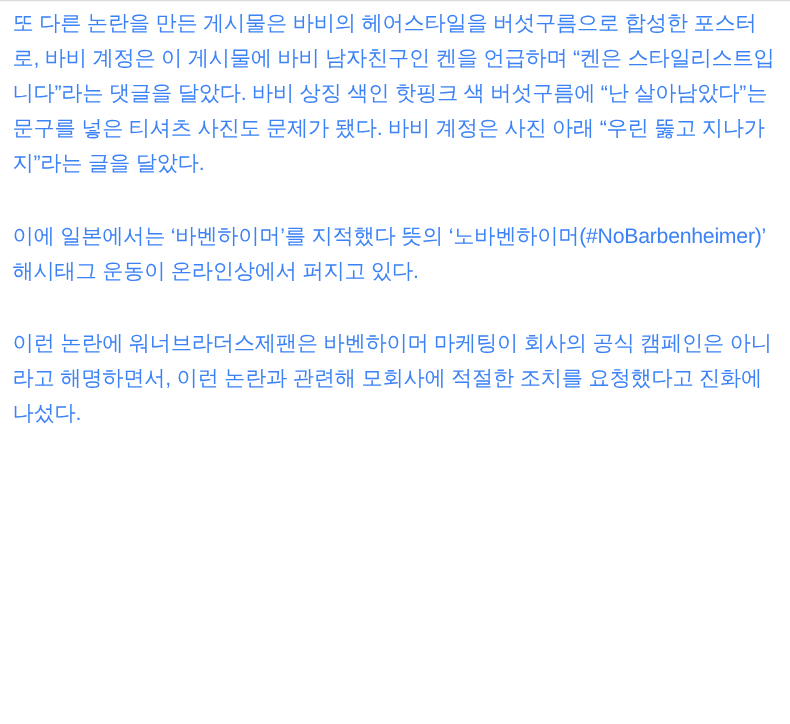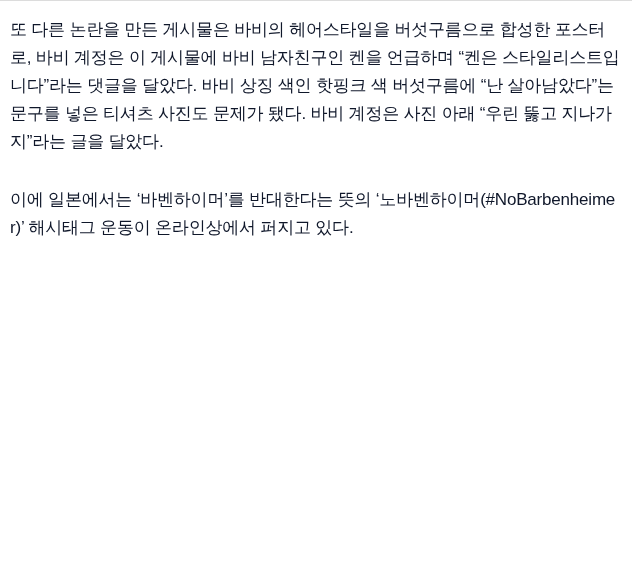--- a/index.html
+++ b/index.html
@@ -14,35 +14,36 @@
     font-family: "Liberation Sans", sans-serif;
   }
   .top-divider {
     width: 632px;
     height: 1px;
     background: #dcdcdc;
   }
   .article {
     box-sizing: border-box;
     width: 632px;
-    padding: 15px 10px 0 10px;
-    color: #0f172a;
+    padding: 4px 10px 0 10px;
+    color: #3b82f6;
     font-size: 17px;
     line-height: 28px;
     letter-spacing: -0.2px;
     word-break: break-all;
   }
   .article p {
     margin: 0 0 30px 0;
   }
   .article p:last-child {
     margin-bottom: 0;
   }
 </style>
 </head>
 <body>
 
 <div class="top-divider"></div>
 
 <div class="article">
   <p>또 다른 논란을 만든 게시물은 바비의 헤어스타일을 버섯구름으로 합성한 포스터로, 바비 계정은 이 게시물에 바비 남자친구인 켄을 언급하며 “켄은 스타일리스트입니다”라는 댓글을 달았다. 바비 상징 색인 핫핑크 색 버섯구름에 “난 살아남았다”는 문구를 넣은 티셔츠 사진도 문제가 됐다. 바비 계정은 사진 아래 “우린 뚫고 지나가지”라는 글을 달았다.</p>
-  <p>이에 일본에서는 ‘바벤하이머’를 반대한다는 뜻의 ‘노바벤하이머(#NoBarbenheimer)’ 해시태그 운동이 온라인상에서 퍼지고 있다.</p>
+  <p>이에 일본에서는 ‘바벤하이머’를 지적했다 뜻의 ‘노바벤하이머(#NoBarbenheimer)’ 해시태그 운동이 온라인상에서 퍼지고 있다.</p>
+  <p>이런 논란에 워너브라더스제팬은 바벤하이머 마케팅이 회사의 공식 캠페인은 아니라고 해명하면서, 이런 논란과 관련해 모회사에 적절한 조치를 요청했다고 진화에 나섰다.</p>
 </div>
 
 </body></html>

